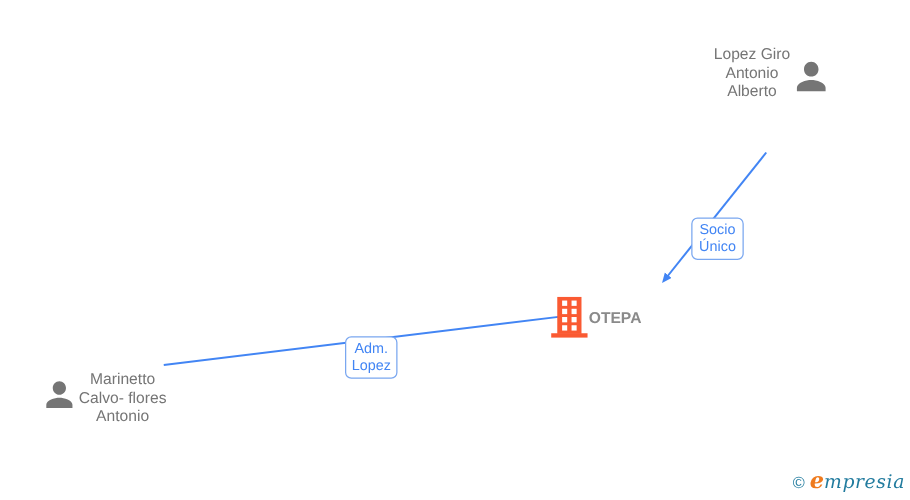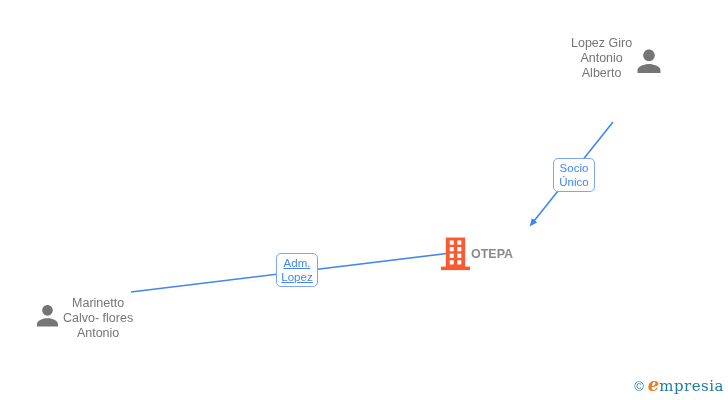--- a/index.html
+++ b/index.html
@@ -22,27 +22,27 @@
   .node{position:absolute;z-index:2;display:flex;flex-direction:row;align-items:center;cursor:pointer;}
   .node-label{color:var(--label_gray);font-size:12.5px;line-height:15px;text-align:center;white-space:nowrap;}
   .node-label span{display:block;}
   .company .node-label{font-weight:bold;color:#8a8a8a;}
   .person-icon svg{display:block;fill:var(--person_gray);}
   .building-icon svg{display:block;}
   .building-icon .bld{fill:var(--company_orange);}
   .building-icon .win{fill:#ffffff;}
   .edge-label{position:absolute;z-index:3;background:#ffffff;border:1.5px solid var(--edge_border);
     border-radius:5px;color:var(--line_blue);font-size:11.5px;line-height:14px;
-    text-align:center;padding:2px 4px;min-width:42px;}
+    text-align:center;padding:2px 4px;min-width:42px;margin-top:16px;}
   .edge-label span{display:block;}
   .watermark{position:absolute;right:4px;bottom:5px;z-index:4;display:flex;align-items:baseline;
     font-family:"DejaVu Serif",serif;cursor:pointer;}
   .wm-copy{color:var(--watermark_teal);font-size:13px;margin-right:4px;font-family:"Liberation Sans",sans-serif;}
   .wm-e{color:var(--watermark_orange);font-size:18px;font-style:italic;font-weight:bold;}
-  .wm-rest{color:var(--watermark_teal);font-size:15px;letter-spacing:0.5px;}
+  .wm-rest{color:var(--watermark_teal);font-size:15px;font-style:italic;letter-spacing:0.5px;}
 </style>
 </head>
 <body>
 
 <div class="canvas">
 
   <svg class="links" width="728" height="400" viewBox="0 0 728 400">
     <defs>
       <marker id="arrow" markerWidth="9" markerHeight="8" refX="1" refY="3.5" orient="auto" markerUnits="userSpaceOnUse">
         <path class="arrowhead" d="M0,0 L8,3.5 L0,7 z"></path>
@@ -96,21 +96,21 @@
     <div class="node-label" style="margin-top:0;">
       <span>OTEPA</span>
     </div>
   </div>
 
   <div class="edge-label" style="left:553px;top:158px;">
     <span>Socio</span>
     <span>Único</span>
   </div>
 
-  <div class="edge-label" style="left:276px;top:253px;text-decoration:underline;">
+  <div class="edge-label" style="left:276px;top:253px;">
     <span>Adm.</span>
     <span>Lopez</span>
   </div>
 
   <div class="watermark">
     <span class="wm-copy">©</span>
     <span class="wm-e">e</span>
     <span class="wm-rest">mpresia</span>
   </div>
 

